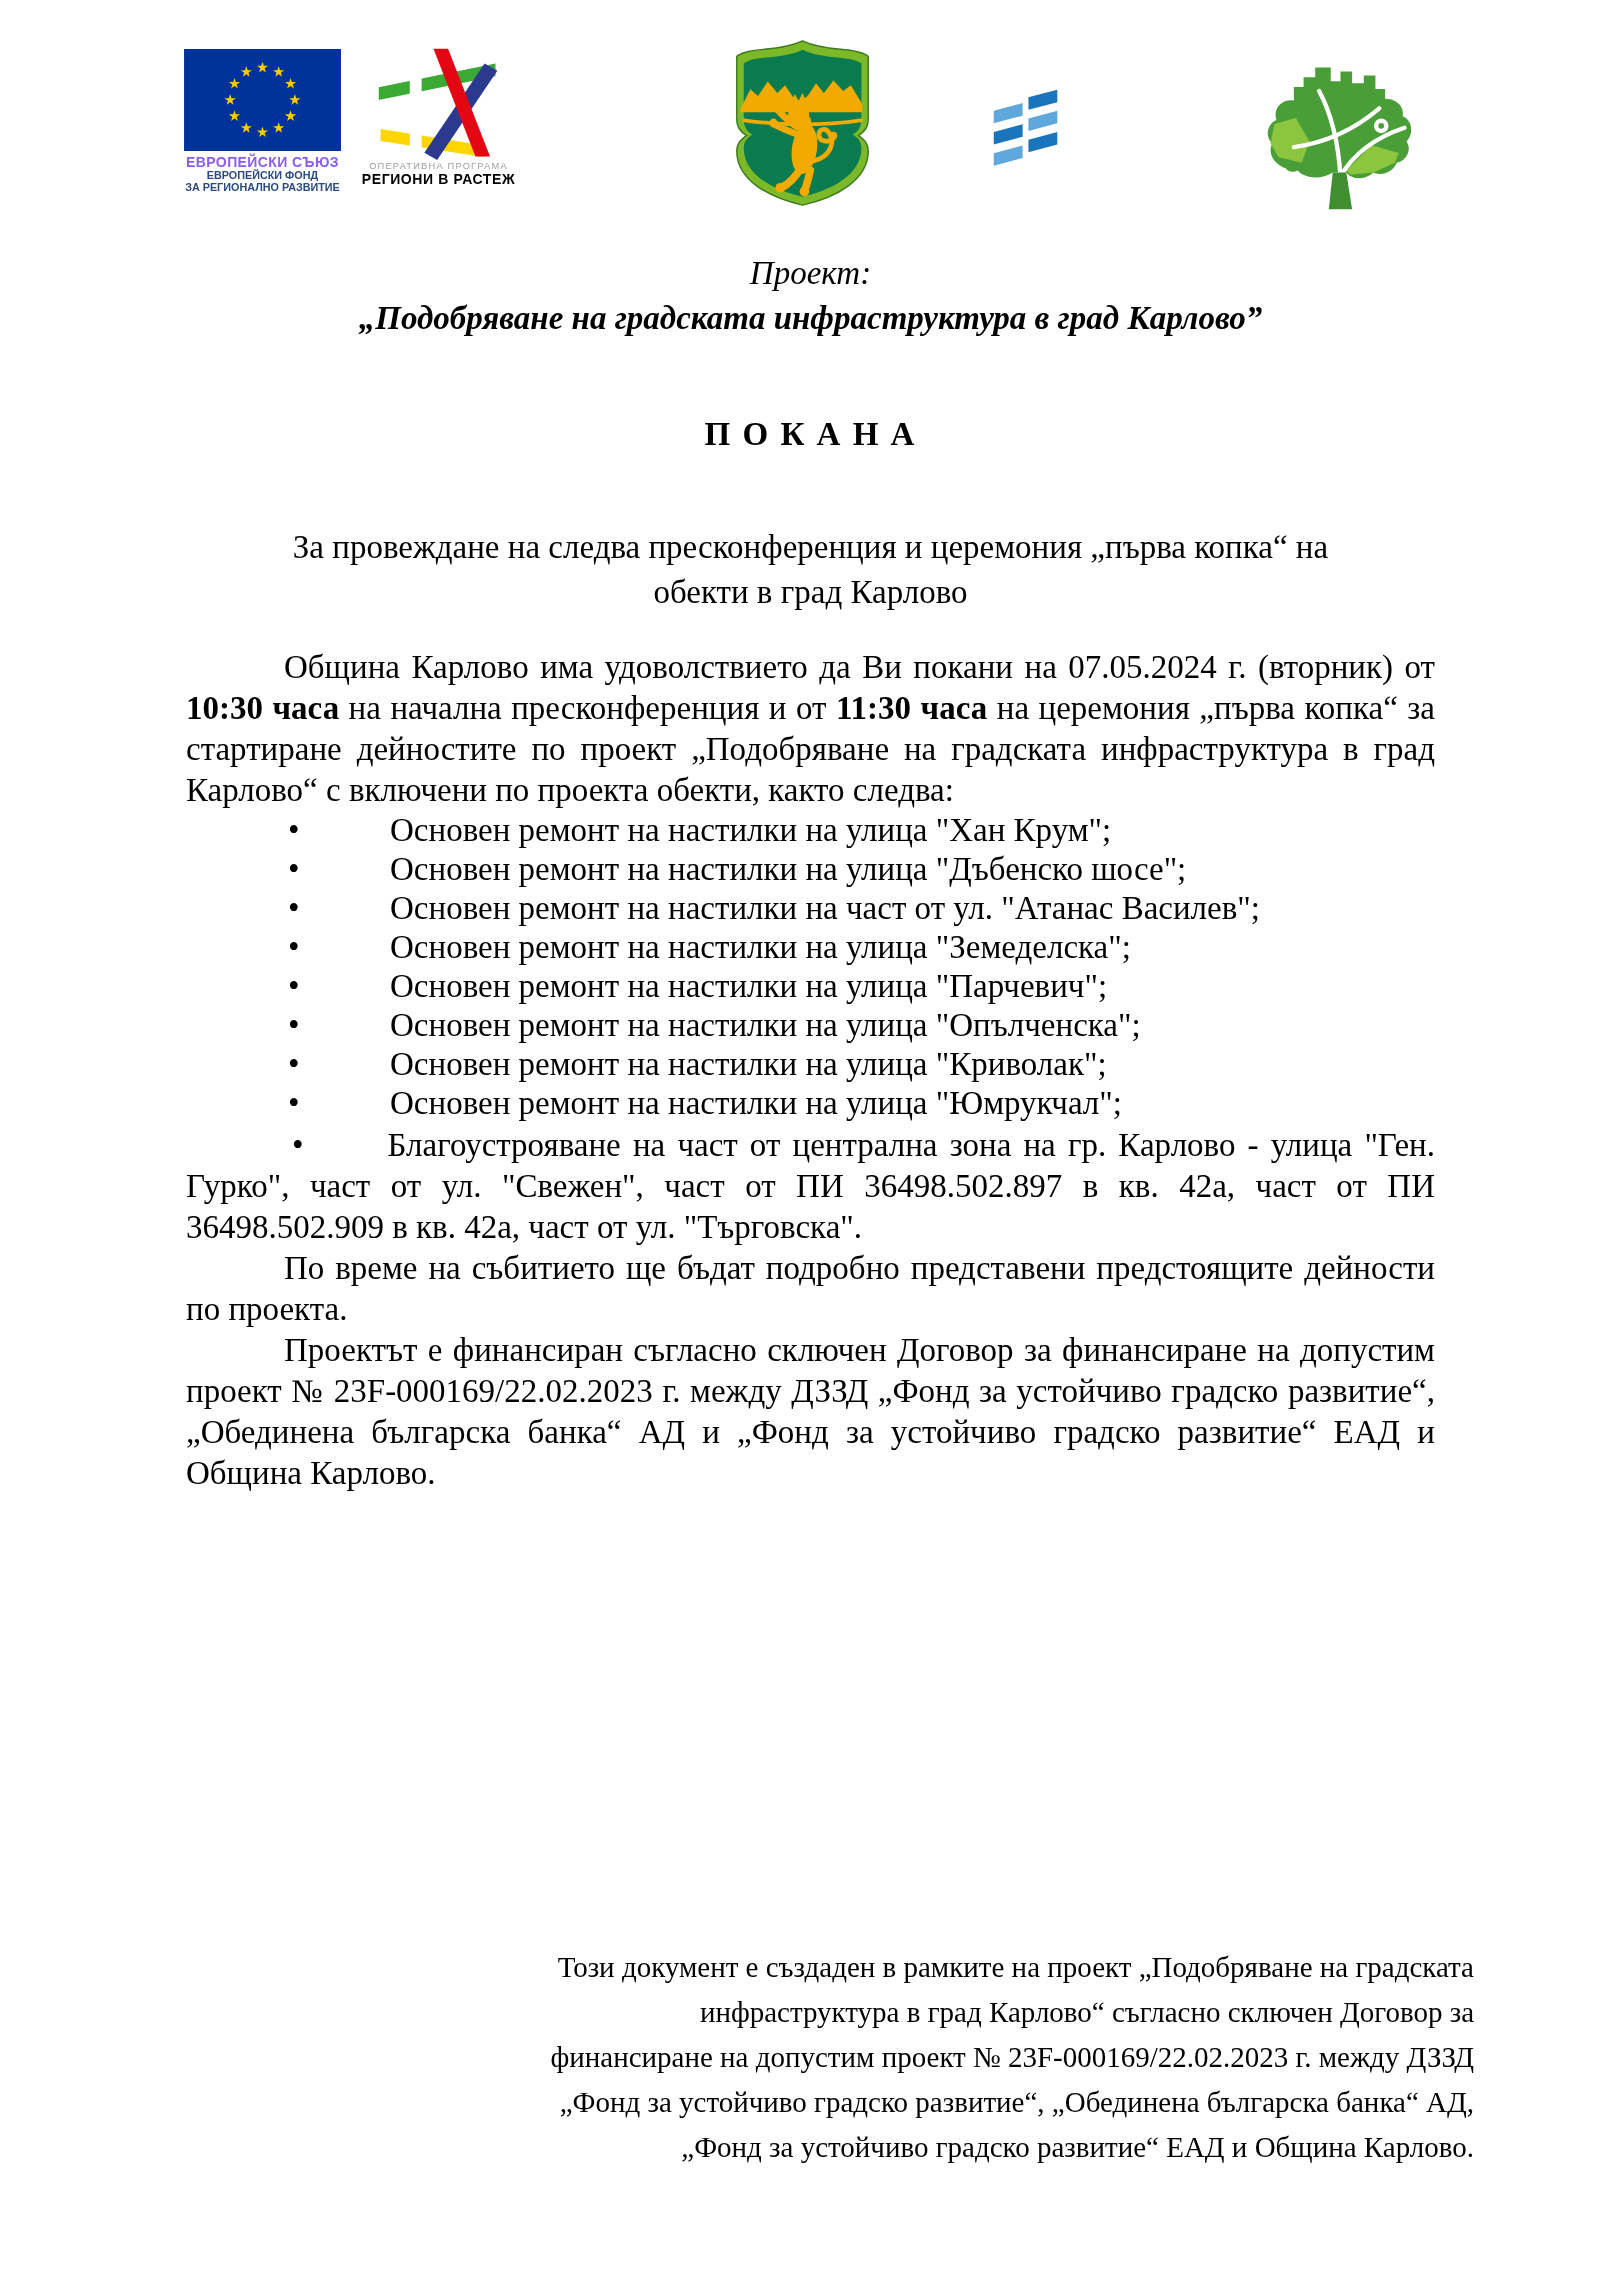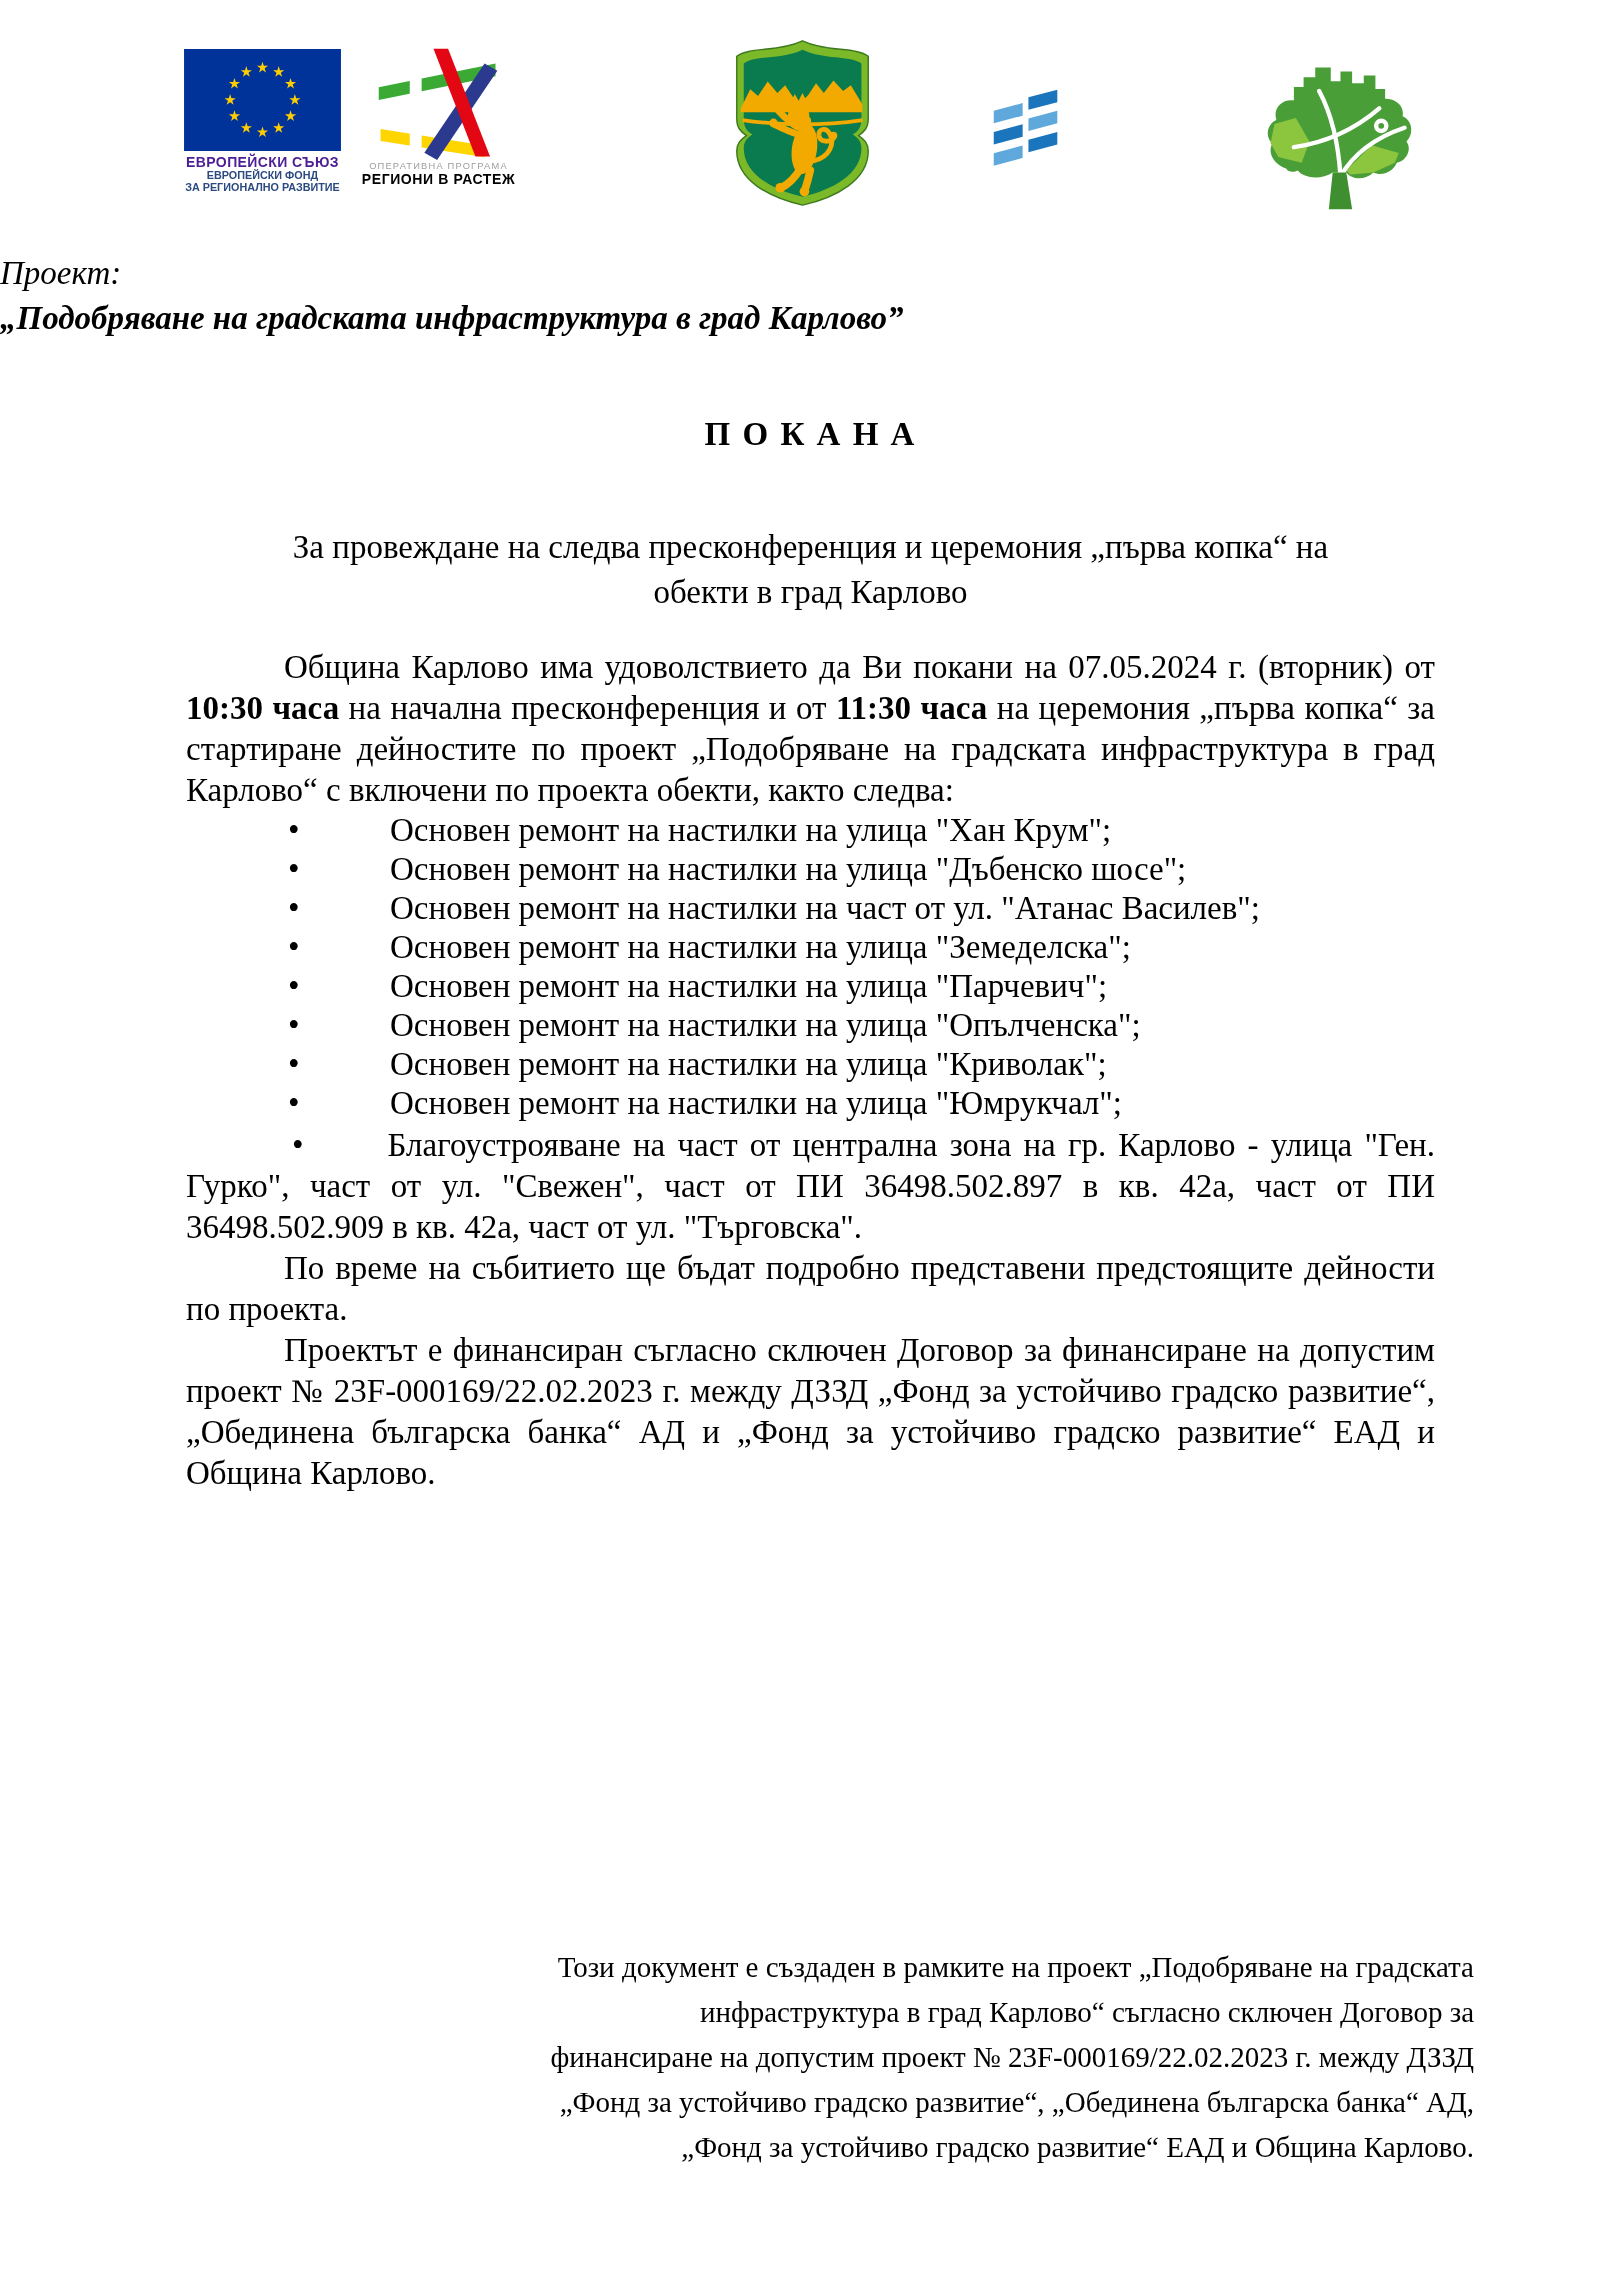--- a/index.html
+++ b/index.html
@@ -5,42 +5,42 @@
   html,body{margin:0;padding:0;background:#e9e9e9;}
   #page{position:relative;width:1621px;height:2293px;background:#ffffff;margin:0 auto;
         font-family:"Liberation Serif",serif;color:#000;overflow:hidden;}
   p{margin:0;}
 
   
   .logo-banner{position:absolute;left:0;top:0;width:100%;height:235px;}
   .eu{position:absolute;left:182px;top:49px;width:161px;text-align:center;}
   .eu svg{display:block;width:157px;height:102px;margin:0 auto;}
   .eu .cap1{font-family:"Liberation Sans",sans-serif;font-weight:bold;font-size:14px;
-            color:#4c1d95;margin-top:2.9px;letter-spacing:0.4px;white-space:nowrap;}
+            color:#8b5cf6;margin-top:2.9px;letter-spacing:0.4px;white-space:nowrap;}
   .eu .cap2{font-family:"Liberation Sans",sans-serif;font-weight:bold;font-size:10.8px;
             line-height:11.8px;color:#2a4a80;white-space:nowrap;}
   .oprr{position:absolute;left:361px;top:47px;width:155px;text-align:center;}
   .oprr svg{display:block;width:131px;height:114px;margin:0 auto;}
   .oprr .cap1{font-family:"Liberation Sans",sans-serif;font-size:9.3px;color:#9D9D9C;
               letter-spacing:1.2px;white-space:nowrap;}
   .oprr .cap2{font-family:"Liberation Sans",sans-serif;font-weight:bold;font-size:14px;
               color:#000000;letter-spacing:0.6px;white-space:nowrap;}
   .crest{position:absolute;left:725px;top:35px;}
   .crest svg{display:block;width:155px;height:174px;}
   .fof{position:absolute;left:990px;top:80px;display:flex;align-items:flex-start;}
   .fof svg{display:block;width:73px;height:104px;}
   .fof .txt{margin-left:21.6px;font-family:"Liberation Sans",sans-serif;color:#1B75BC;text-align:left;}
   .fof .big{font-size:26.5px;font-weight:bold;line-height:25.5px;letter-spacing:0.4px;white-space:nowrap;}
   .fof .small{margin-top:10.8px;font-size:11.3px;line-height:12.7px;font-weight:bold;
               color:#41A0D8;white-space:nowrap;}
   .tree{position:absolute;left:1257px;top:63px;}
   .tree svg{display:block;width:165px;height:149px;}
 
   
-  .title{position:absolute;left:0;top:251px;width:100%;text-align:left;
+  .title{position:absolute;left:0;top:251px;width:100%;text-align:center;
          font-style:italic;font-size:33px;line-height:45px;}
   .title .t2{font-weight:bold;}
   .pokana{position:absolute;left:0;top:416px;width:100%;text-align:center;
           font-weight:bold;font-size:33px;letter-spacing:2px;}
   .subhead{position:absolute;left:0;top:525px;width:100%;text-align:center;
            font-size:33px;line-height:45px;}
   .docbody{position:absolute;left:186px;top:647px;width:1249px;font-size:33px;line-height:41px;}
   .jp{text-align:justify;text-align-last:left;text-indent:98px;}
   .li{position:relative;padding-left:204px;line-height:39px;white-space:nowrap;}
   .li .dot{position:absolute;left:102px;}

